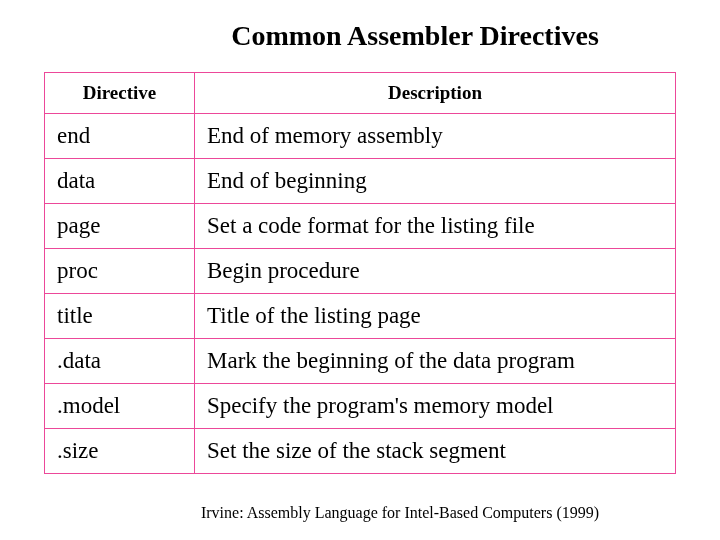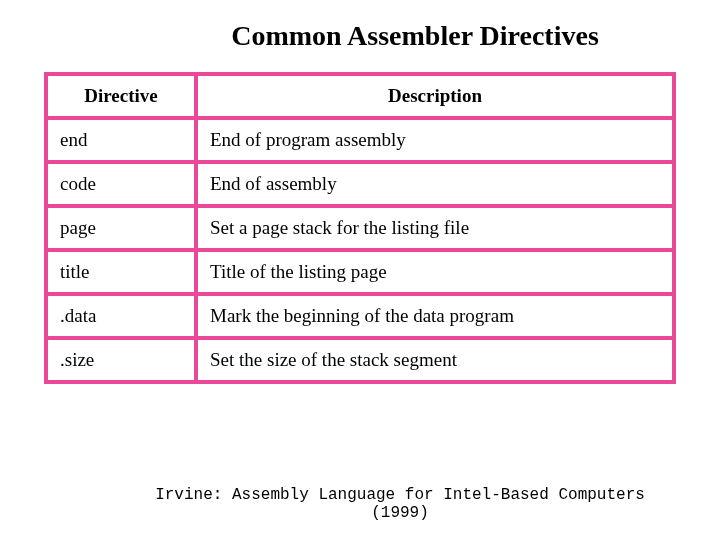--- a/index.html
+++ b/index.html
@@ -30,39 +30,39 @@
     }
     .table-wrap {
       flex: 1;
     }
     table {
       width: 100%;
       border-collapse: collapse;
       table-layout: fixed;
     }
     th, td {
-      border: 4px solid #ec4899;
+      border: 1px solid #ec4899;
       padding: 9px 12px;
       text-align: left;
       vertical-align: middle;
     }
     th {
       font-weight: bold;
       font-size: 19px;
       text-align: center;
     }
     td {
-      font-size: 19px;
+      font-size: 23px;
     }
     col.col-dir {
       width: 150px;
     }
     .footer {
       text-align: center;
-      font-family: Liberation Mono, monospace;
+      font-family: Liberation Serif, serif;
       font-size: 16px;
       margin-top: 22px;
       margin-left: 80px;
     }
   </style>
 </head>
 <body>
 
 <div class="slide">
 
@@ -76,37 +76,45 @@
       </colgroup>
       <thead>
         <tr>
           <th>Directive</th>
           <th>Description</th>
         </tr>
       </thead>
       <tbody>
         <tr>
           <td>end</td>
-          <td>End of program assembly</td>
+          <td>End of memory assembly</td>
         </tr>
         <tr>
-          <td>code</td>
-          <td>End of assembly</td>
+          <td>data</td>
+          <td>End of beginning</td>
         </tr>
         <tr>
           <td>page</td>
-          <td>Set a page stack for the listing file</td>
+          <td>Set a code format for the listing file</td>
+        </tr>
+        <tr>
+          <td>proc</td>
+          <td>Begin procedure</td>
         </tr>
         <tr>
           <td>title</td>
           <td>Title of the listing page</td>
         </tr>
         <tr>
           <td>.data</td>
           <td>Mark the beginning of the data program</td>
+        </tr>
+        <tr>
+          <td>.model</td>
+          <td>Specify the program's memory model</td>
         </tr>
         <tr>
           <td>.size</td>
           <td>Set the size of the stack segment</td>
         </tr>
       </tbody>
     </table>
   </div>
 
   <div class="footer">Irvine: Assembly Language for Intel-Based Computers (1999)</div>

